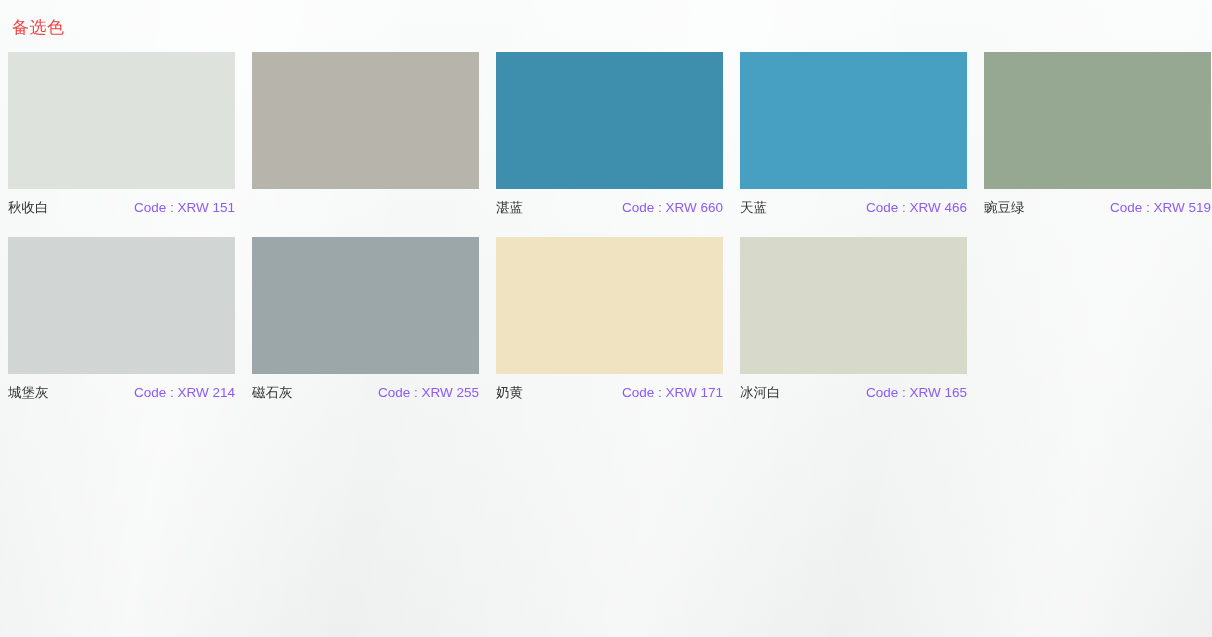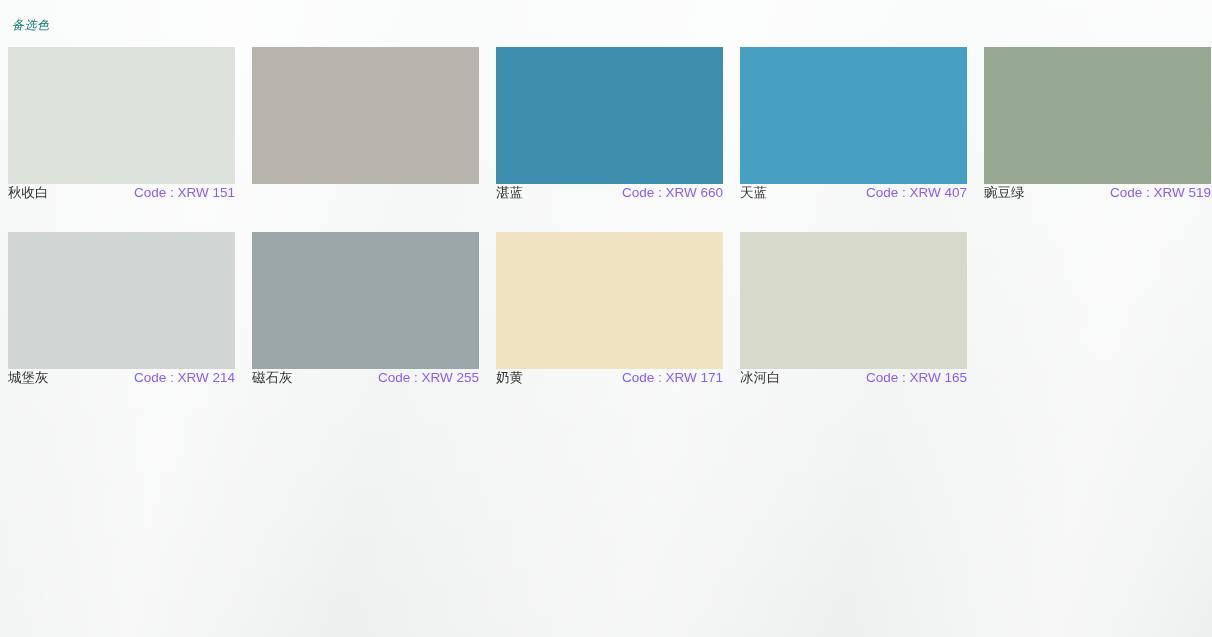--- a/index.html
+++ b/index.html
@@ -38,27 +38,26 @@
 
   .page {
     position: relative;
     z-index: 1;
     width: 1212px;
     height: 637px;
     padding: 0 8px;
   }
 
   .page-title {
-    font-size: 12px;
+    font-size: 17px;
     line-height: 1;
-    color: #0f766e;
+    color: #ef4444;
     padding: 19px 0 0 4px;
     letter-spacing: 0.5px;
     font-weight: 400;
-    font-style: italic;
   }
 
   .swatch-grid {
     display: grid;
     grid-template-columns: repeat(5, 227px);
     column-gap: 17px;
     row-gap: 11px;
     margin-top: 16px;
   }
 
@@ -70,20 +69,21 @@
     width: 227px;
     height: 137px;
     display: block;
   }
 
   .swatch-meta {
     display: flex;
     align-items: baseline;
     justify-content: space-between;
     height: 37px;
+    padding-top: 10px;
   }
 
   .swatch-name {
     font-size: 13.5px;
     color: #333333;
     white-space: nowrap;
   }
 
   .swatch-code {
     font-size: 13.5px;
@@ -121,21 +121,21 @@
       <div class="swatch-meta">
         <span class="swatch-name">湛蓝</span>
         <span class="swatch-code">Code : XRW 660</span>
       </div>
     </div>
 
     <div class="swatch-card">
       <div class="swatch-chip" style="background-color: rgb(71, 160, 194);"></div>
       <div class="swatch-meta">
         <span class="swatch-name">天蓝</span>
-        <span class="swatch-code">Code : XRW 407</span>
+        <span class="swatch-code">Code : XRW 466</span>
       </div>
     </div>
 
     <div class="swatch-card">
       <div class="swatch-chip" style="background-color: rgb(151, 168, 146);"></div>
       <div class="swatch-meta">
         <span class="swatch-name">豌豆绿</span>
         <span class="swatch-code">Code : XRW 519</span>
       </div>
     </div>

